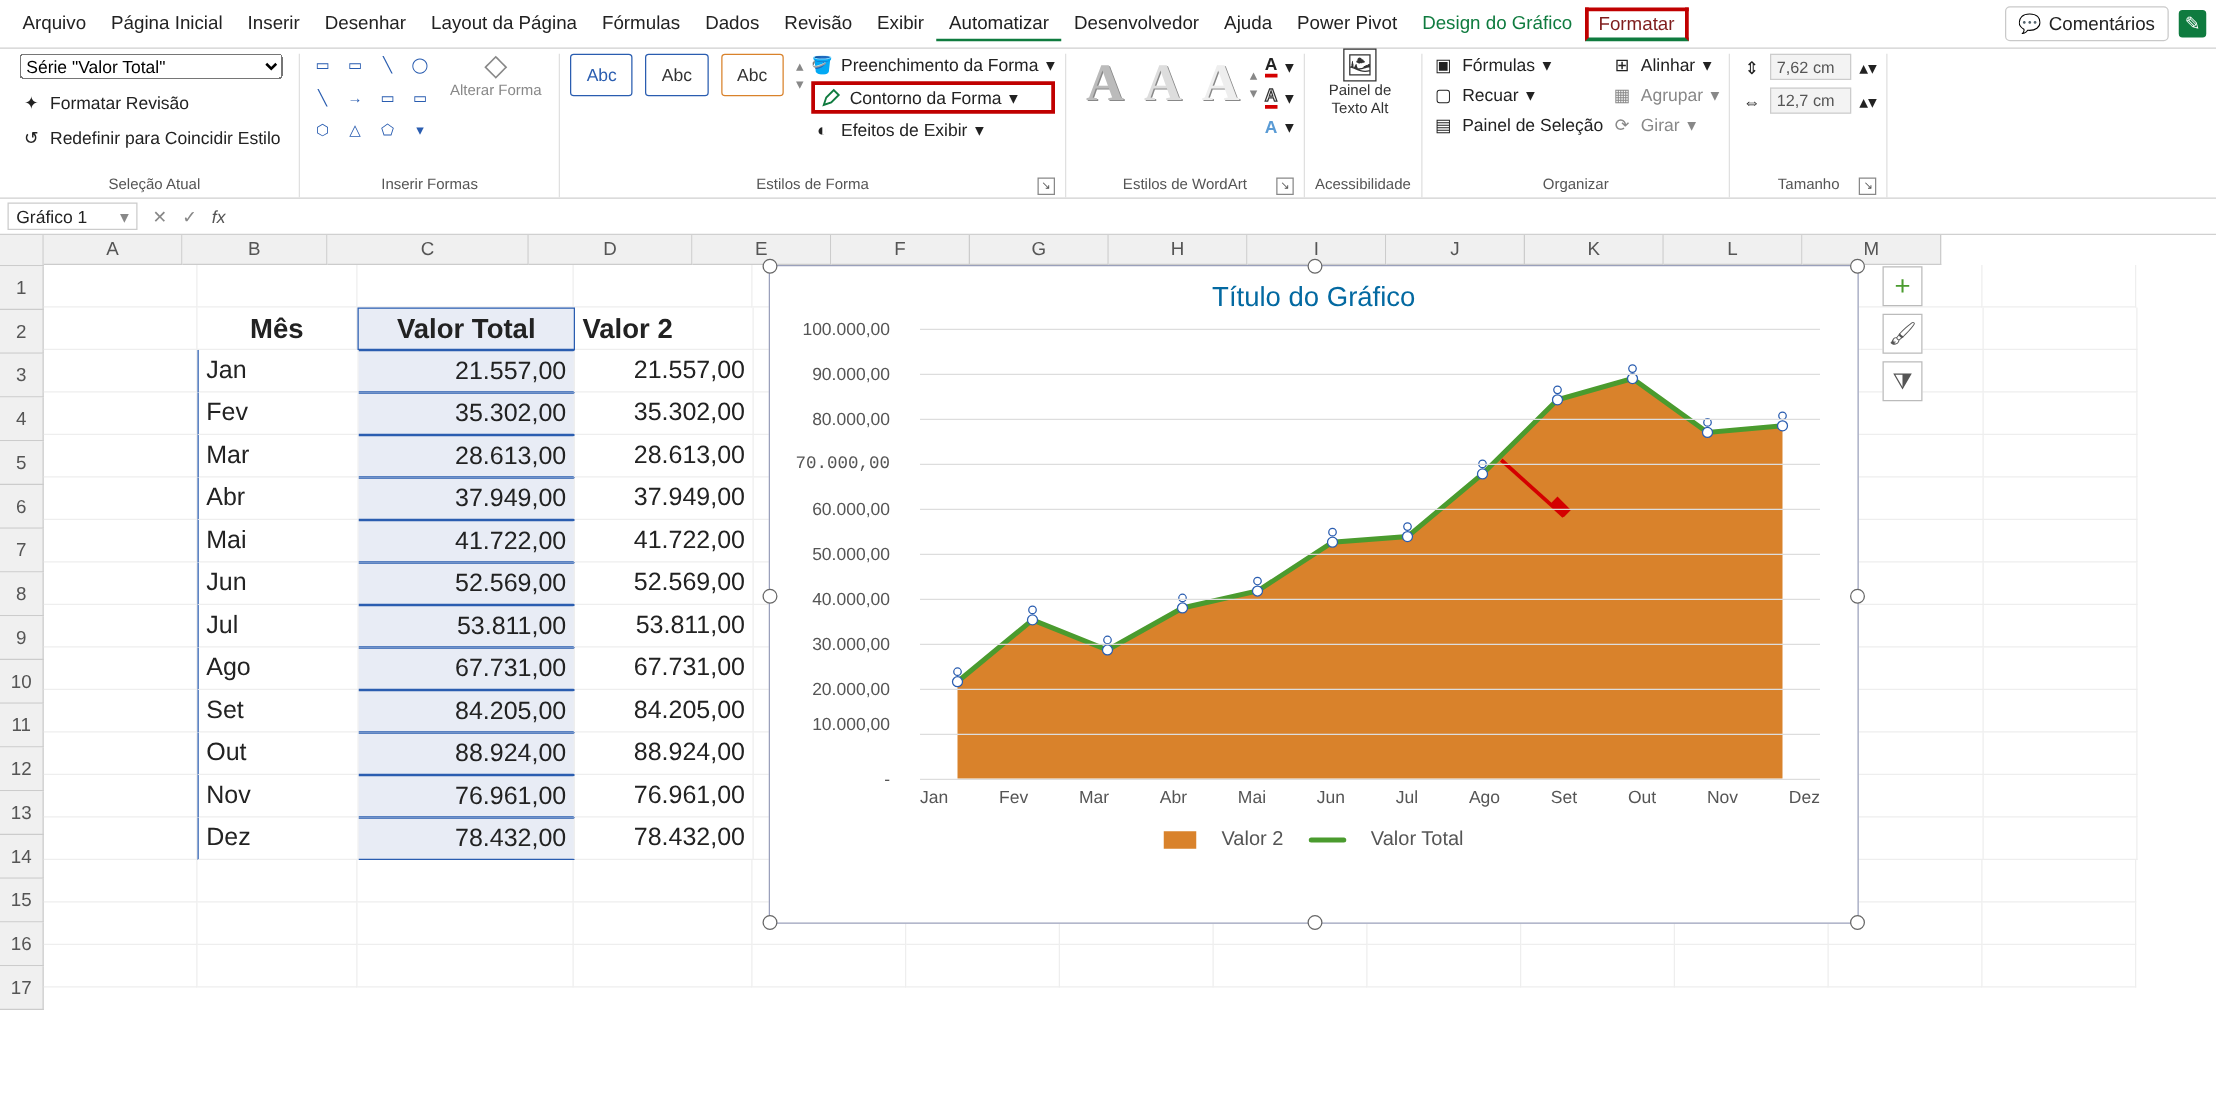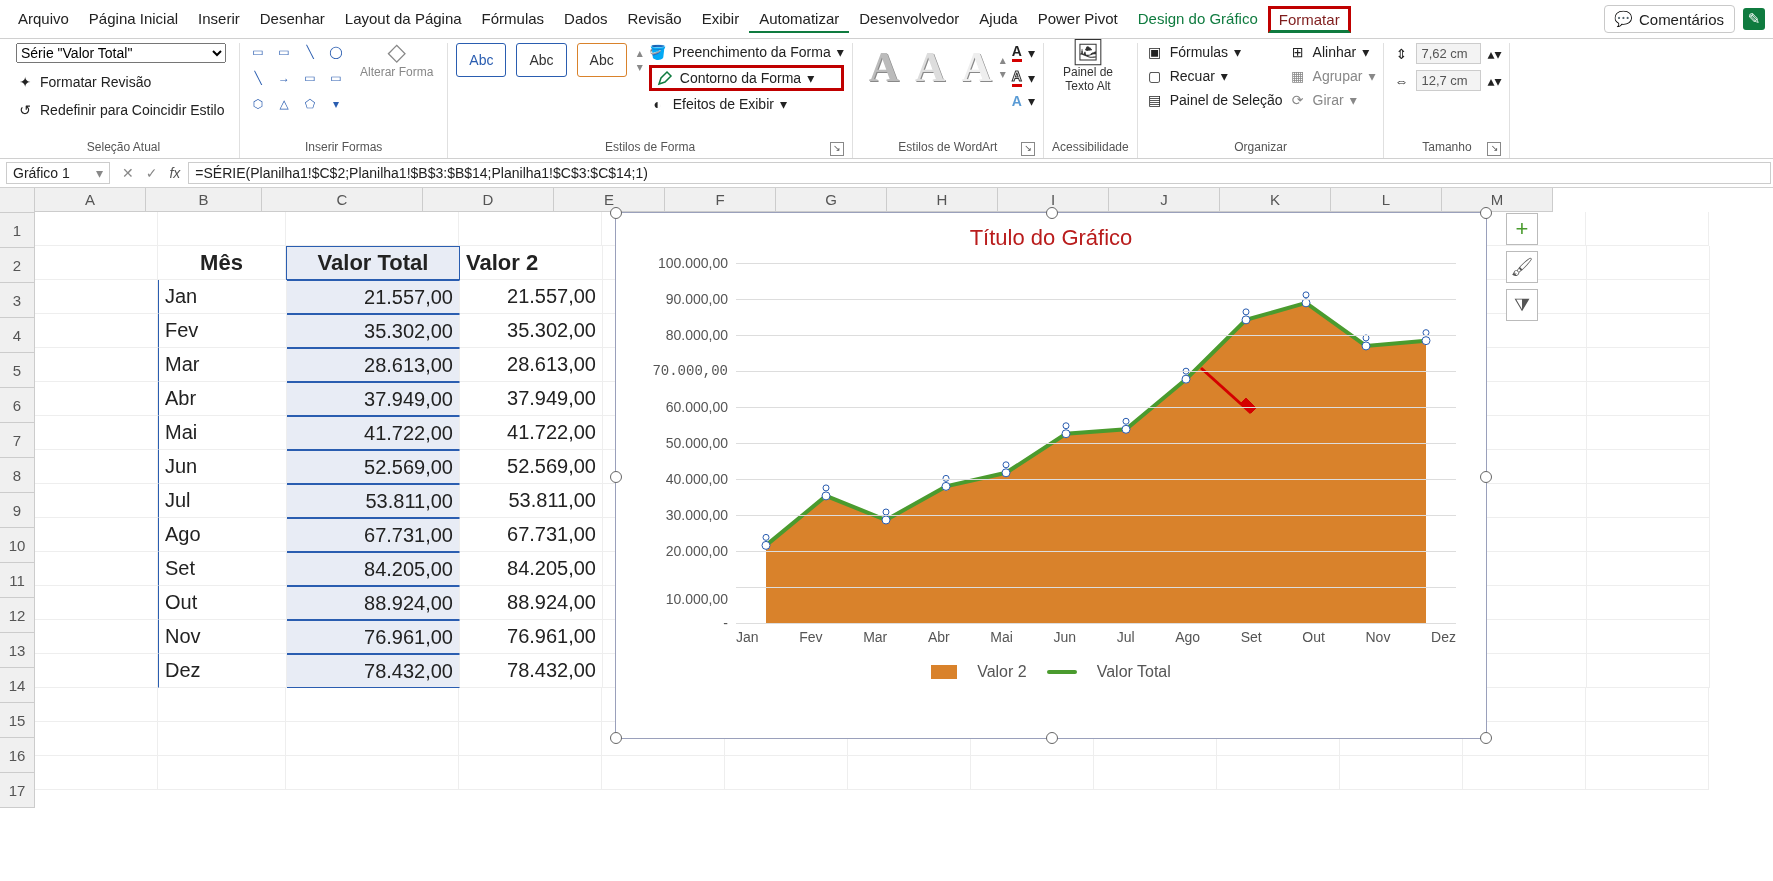--- a/index.html
+++ b/index.html
@@ -51,25 +51,25 @@
 .hdr-row .cell{font-weight:bold;font-size:22px}
 .hdr-row .wB{justify-content:center}
 .sel-col{background:#e8ecf5;border-top:1px solid #2a5db0;border-bottom:1px solid #2a5db0}
 .sel-head{background:#e8ecf5;border:1px solid #2a5db0;justify-content:center}
 .tbl-border-l{border-left:1px solid #2a5db0}
 .num{justify-content:flex-end}
 .chart-obj{position:absolute;left:580px;top:24px;width:870px;height:525px;border:1px solid #9aa0bb;background:#fff}
 .chart-handles .h{position:absolute;width:10px;height:10px;border:1px solid #666;background:#fff;border-radius:50%}
 .ht{top:-6px;left:50%;margin-left:-5px}.hb{bottom:-6px;left:50%;margin-left:-5px}.hl{left:-6px;top:50%;margin-top:-5px}.hr{right:-6px;top:50%;margin-top:-5px}
 .htl{top:-6px;left:-6px}.htr{top:-6px;right:-6px}.hbl{bottom:-6px;left:-6px}.hbr{bottom:-6px;right:-6px}
-.chart-title{text-align:center;font-size:22px;color:#b91c1c;padding:12px 0}
+.chart-title{text-align:center;font-size:22px;color:#0369a1;padding:12px 0}
 .chart-side-btn{position:absolute;width:30px;height:30px;border:1px solid #bbb;background:#fff;display:flex;align-items:center;justify-content:center;font-size:18px;color:#555;left:890px}
 .chart-area{position:relative;height:360px;margin:0 30px 0 120px}
 .grid-line{position:absolute;left:0;right:0;border-top:1px solid #ddd}
-.y-label{position:absolute;right:100%;margin-right:8px;font-size:14px;color:#555;transform:translateY(-50%)}
+.y-label{position:absolute;right:100%;margin-right:24px;font-size:14px;color:#555;transform:translateY(-50%)}
 .x-labels{display:flex;justify-content:space-between;margin:6px 30px 0 120px;font-size:14px;color:#555}
 .legend{display:flex;justify-content:center;gap:20px;align-items:center;margin-top:18px;font-size:16px;color:#555}
 .lg-box{width:26px;height:14px;background:#d9822b}
 .lg-line{width:30px;height:4px;background:#4a9b2e;border-radius:2px}
 svg.plot{position:absolute;left:0;top:0;width:100%;height:100%}
 .pt-handle{fill:#fff;stroke:#2a5db0;stroke-width:1}
 .arrow{position:absolute;stroke:#d40000;fill:#d40000}
 .icon{display:inline-flex;width:18px;height:18px;align-items:center;justify-content:center}
 .pencil{width:16px;height:16px}
 </style>
@@ -271,21 +271,20 @@
       </div>
     <div class="label"><span>Tamanho</span><span class="dlg">↘</span></div>
   </div>
 </div>
 
 <div class="formula-bar">
   <div class="namebox"><span>Gráfico 1</span> <span style="float:right;color:#888">▾</span></div>
   <span class="fx-ctrl">✕</span>
   <span class="fx-ctrl">✓</span>
   <span class="fx">fx</span>
-  <div class="formula-input">=SÉRIE(Planilha1!$C$2;Planilha1!$B$3:$B$14;Planilha1!$C$3:$C$14;1)</div>
 </div>
 
 <div class="sheet">
   <div class="row-hdrs">
     <div class="corner"></div>
   <div class="rh">1</div>
       <div class="rh">2</div>
       <div class="rh">3</div>
       <div class="rh">4</div>
       <div class="rh">5</div>
@@ -615,21 +614,21 @@
             <circle cx="690" cy="77.64479999999998" r="4" class="pt-handle"></circle>
             <circle cx="690" cy="69.64479999999998" r="3" class="pt-handle"></circle>
           </svg>
         <svg class="arrow" style="left:460px;top:100px;width:70px;height:60px" viewBox="0 0 70 60">
             <line x1="5" y1="5" x2="55" y2="50" stroke="#d40000" stroke-width="3"></line>
             <polygon points="55,50 45,40 50,35 60,45"></polygon>
           </svg>
       <div class="grid-line" style="top: 360px;"></div>
           <div class="y-label" style="top: 360px;">-</div>
           <div class="grid-line" style="top: 324px;"></div>
-          <div class="y-label" style="top: 336px; text-align: center;">10.000,00</div>
+          <div class="y-label" style="top: 316px; text-align: center;">10.000,00</div>
           <div class="grid-line" style="top: 288px;"></div>
           <div class="y-label" style="top: 288px;">20.000,00</div>
           <div class="grid-line" style="top: 252px;"></div>
           <div class="y-label" style="top: 252px;">30.000,00</div>
           <div class="grid-line" style="top: 216px;"></div>
           <div class="y-label" style="top: 216px;">40.000,00</div>
           <div class="grid-line" style="top: 180px;"></div>
           <div class="y-label" style="top: 180px;">50.000,00</div>
           <div class="grid-line" style="top: 144px;"></div>
           <div class="y-label" style="top: 144px;">60.000,00</div>

